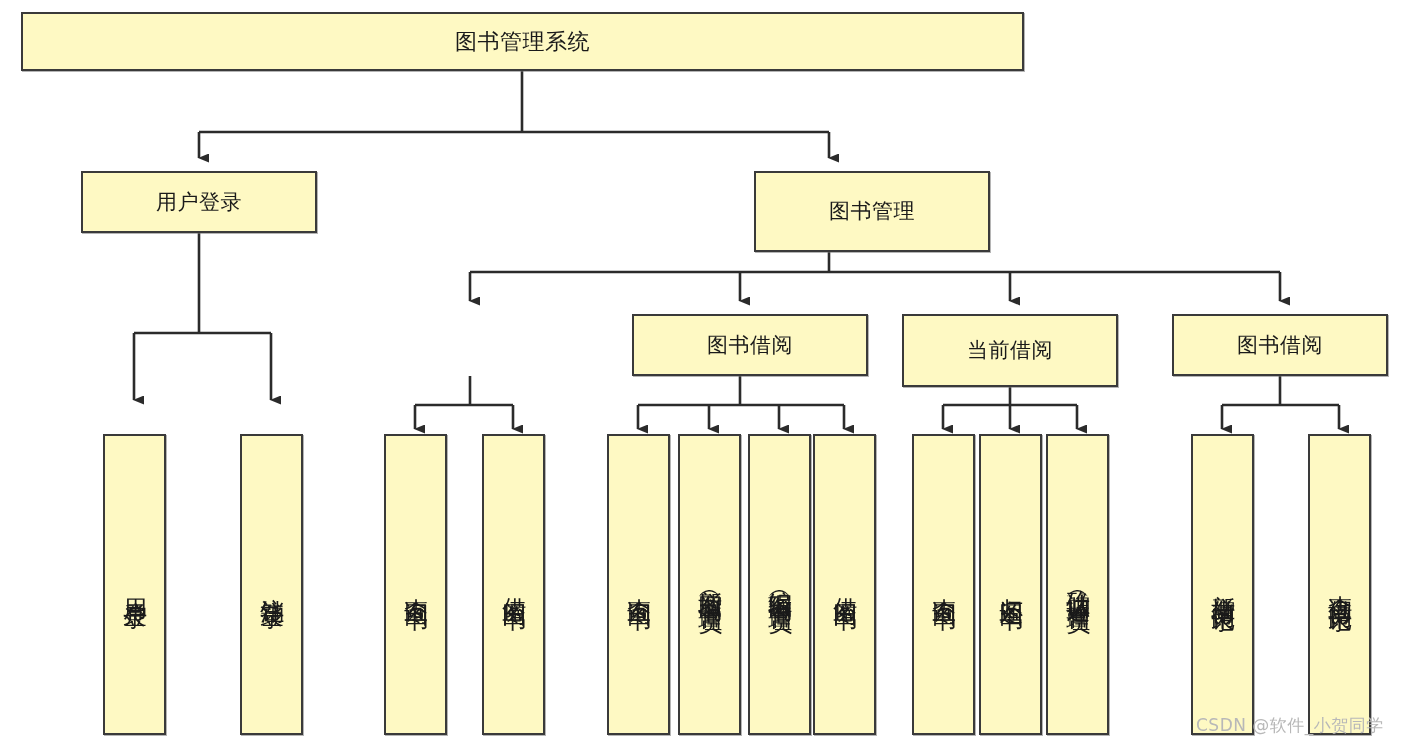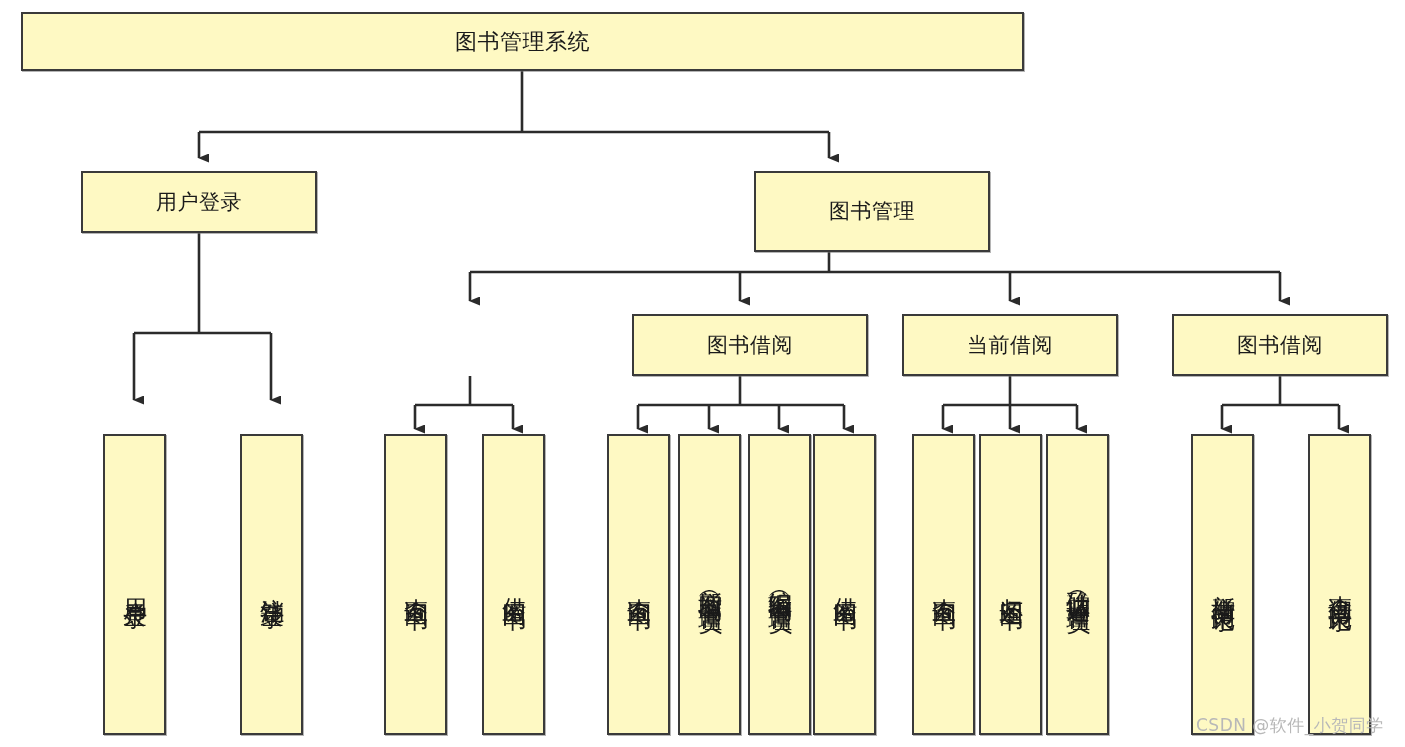--- a/index.html
+++ b/index.html
@@ -134,21 +134,21 @@
   <div class="node horizontal" style="left:81px; top:171px; width:236px; height:62px;">
     <span class="label">用户登录</span>
   </div>
   <div class="node horizontal" style="left:711px; top:171px; width:236px; height:81px;margin-left:43px;">
     <span class="label">图书管理</span>
   </div>
 
   <div class="node horizontal" style="left:632px; top:314px; width:236px; height:62px;">
     <span class="label">图书借阅</span>
   </div>
-  <div class="node horizontal" style="left:902px; top:314px; width:216px; height:62px;">
+  <div class="node horizontal" style="left:902px; top:314px; width:216px; height:73px;">
     <span class="label">当前借阅</span>
   </div>
   <div class="node horizontal" style="left:1172px; top:314px; width:216px; height:62px;">
     <span class="label">图书借阅</span>
   </div>
 
   <div class="node vertical" style="left:103px; top:434px; width:63px; height:301px;">
     <span class="label">用户登录</span>
   </div>
   <div class="node vertical" style="left:240px; top:434px; width:63px; height:301px;">

